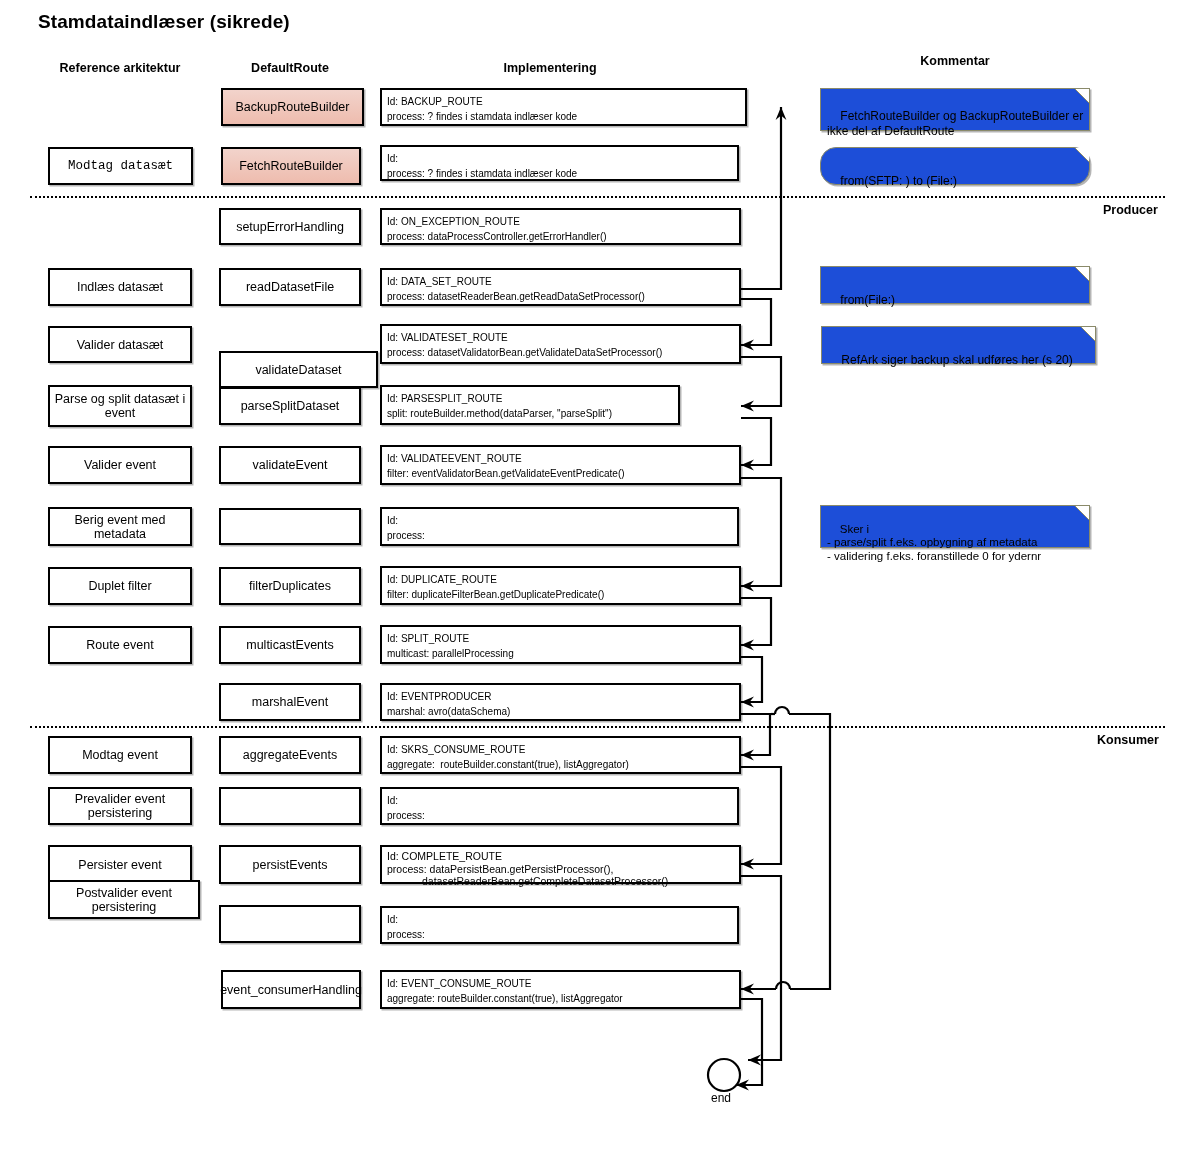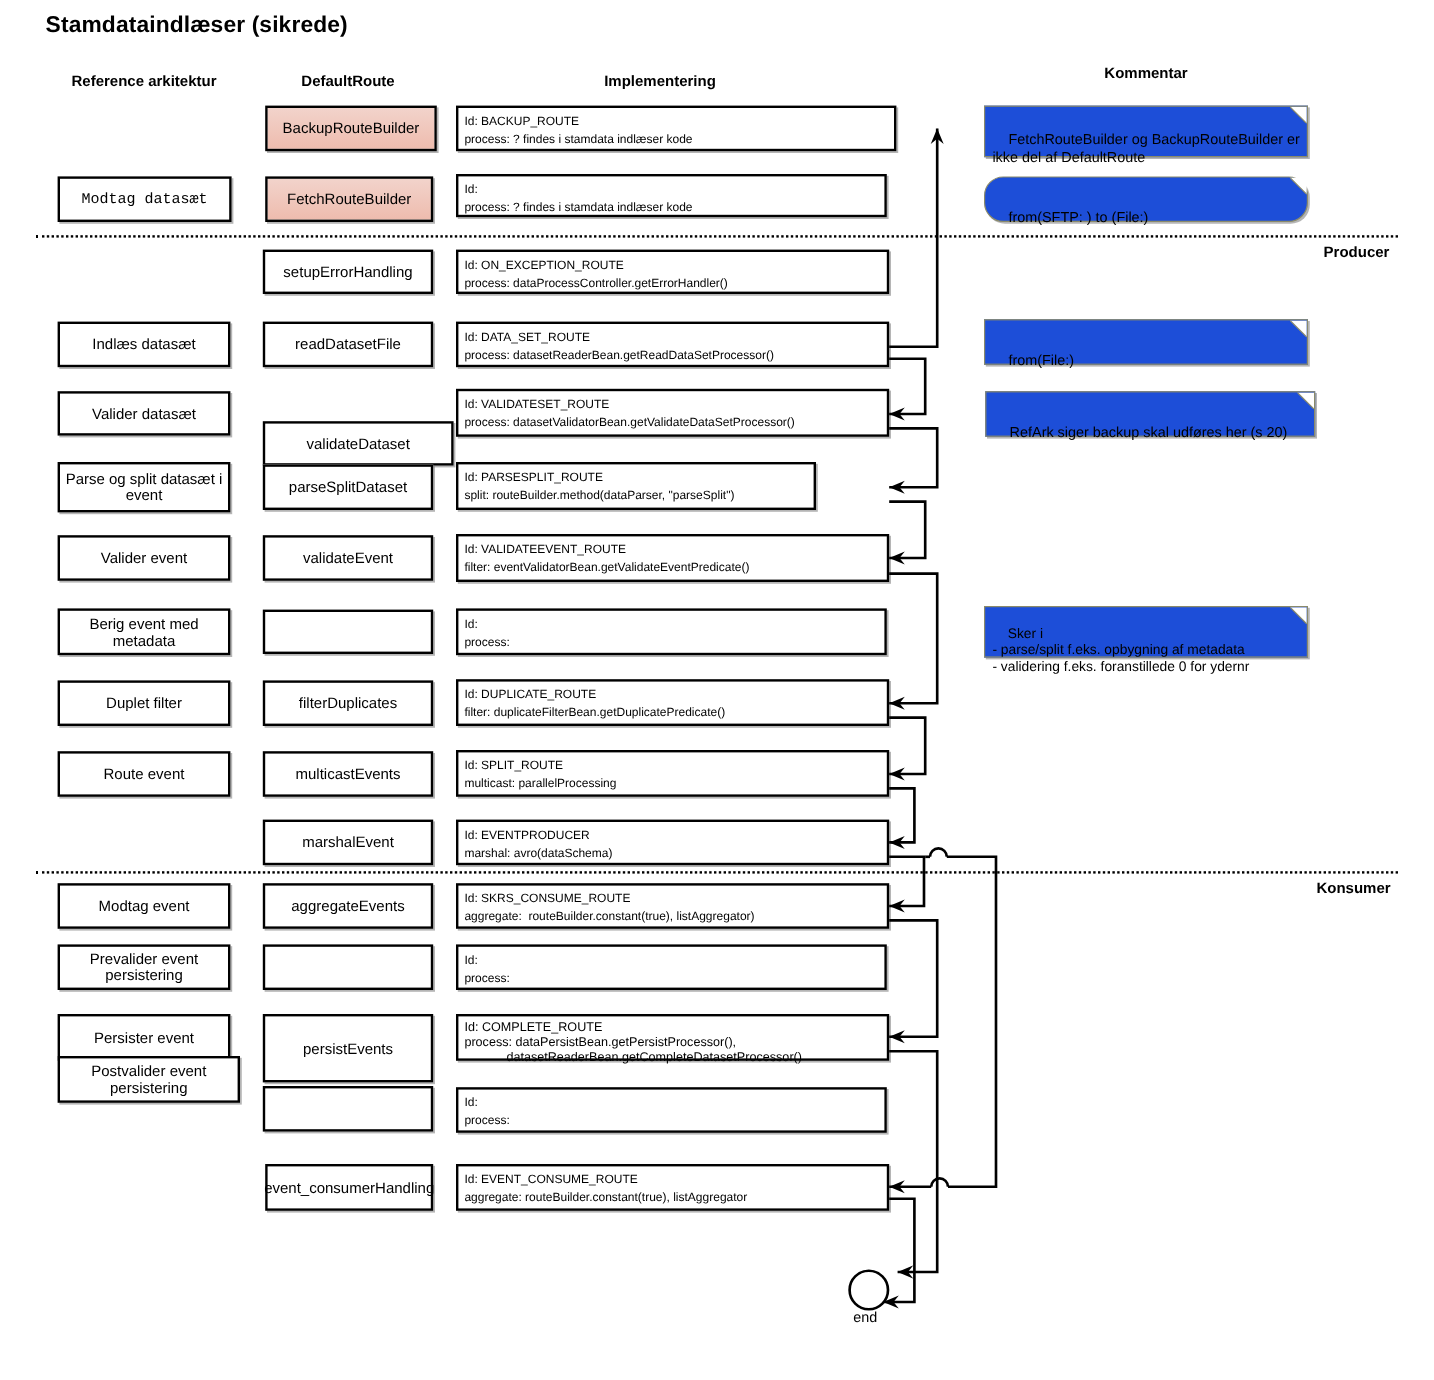--- a/index.html
+++ b/index.html
@@ -187,21 +187,21 @@
   <div class="box route" style="left:219px; top:736px; width:142px; height:38px;">aggregateEvents</div>
   <div class="box impl" style="left:380px; top:736px; width:361px; height:38px;">Id: SKRS_CONSUME_ROUTE
 aggregate:  routeBuilder.constant(true), listAggregator)</div>
 
   <div class="box ref" style="left:48px; top:787px; width:144px; height:38px;">Prevalider event persistering</div>
   <div class="box route" style="left:219px; top:787px; width:142px; height:38px;"></div>
   <div class="box impl" style="left:380px; top:787px; width:359px; height:38px;">Id:
 process:</div>
 
   <div class="box ref" style="left:48px; top:845px; width:144px; height:39px;">Persister event</div>
-  <div class="box route" style="left:219px; top:845px; width:142px; height:57px;">persistEvents</div>
+  <div class="box route" style="left:219px; top:845px; width:142px; height:39px;">persistEvents</div>
   <div class="box impl small" style="left:380px; top:845px; width:361px; height:39px;">Id: COMPLETE_ROUTE
 process: dataPersistBean.getPersistProcessor(),
             datasetReaderBean.getCompleteDatasetProcessor()</div>
 
   <div class="box ref" style="left:48px; top:880px; width:152px; height:39px;">Postvalider event persistering</div>
   <div class="box route" style="left:219px; top:905px; width:142px; height:38px;"></div>
   <div class="box impl" style="left:380px; top:906px; width:359px; height:38px;">Id:
 process:</div>
 
   <div class="box route" style="left:221px; top:970px; width:140px; height:39px;">event_consumerHandling</div>

